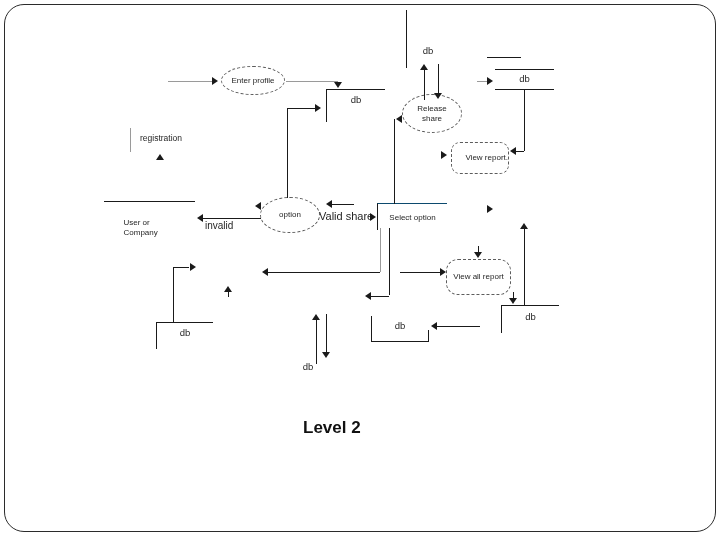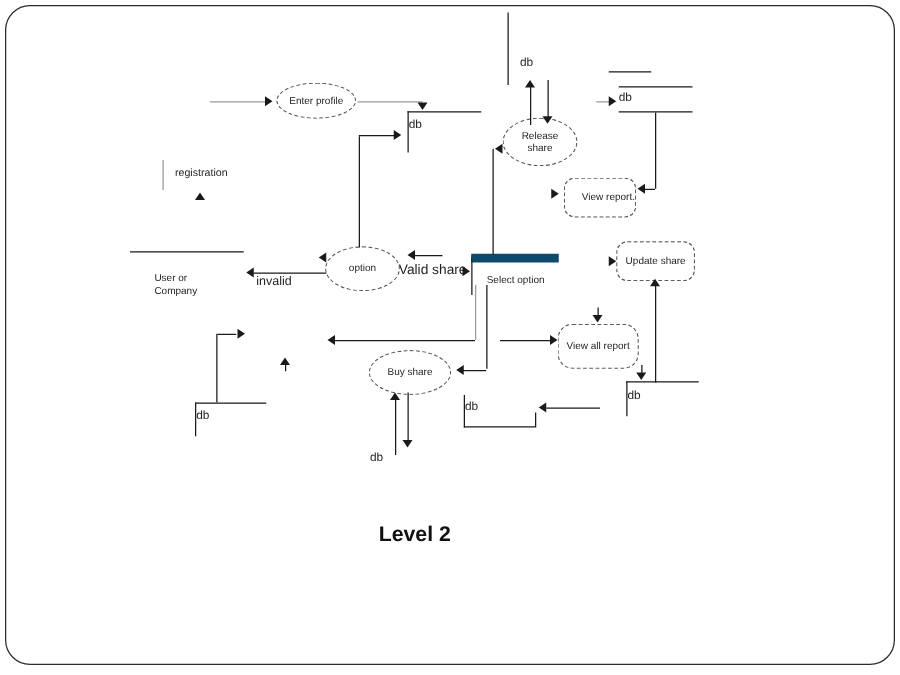--- a/index.html
+++ b/index.html
@@ -5,25 +5,25 @@
   html,body{margin:0;padding:0;background:#fff;}
   .stage{position:relative;width:720px;height:540px;background:#fff;overflow:hidden;
          font-family:"Liberation Sans",sans-serif;color:#1a1a1a;}
   .slide{position:absolute;left:4px;top:4px;width:710px;height:526px;
          border:1px solid #2b2b2b;border-radius:20px;background:#fff;}
   
   .proc{position:absolute;border:1px dashed #5c5c5c;display:flex;align-items:center;justify-content:center;
         text-align:center;font-size:8px;line-height:1.25;color:#1f1f1f;background:transparent;}
   .ellipse{border-radius:50%;}
   .rrect{border-radius:9px;}
-  .openbox{position:absolute;border-top:7px solid #0c4a6e;border-left:1px solid #1a1a1a;
+  .openbox{position:absolute;border-top:1px solid #0c4a6e;border-left:1px solid #1a1a1a;
            display:flex;align-items:center;justify-content:center;font-size:8px;color:#1f1f1f;}
   .entity{position:absolute;border-top:1px solid #1a1a1a;font-size:8px;color:#1f1f1f;padding-top:16px;}
   .entity span{display:block;width:52px;margin:0 auto;line-height:1.3;}
-  .store{position:absolute;font-size:9.5px;color:#1f1f1f;text-align:left;}
+  .store{position:absolute;font-size:9.5px;color:#1f1f1f;text-align:center;}
   .lbl{position:absolute;color:#1f1f1f;}
   
   .ln{position:absolute;background:#1a1a1a;}
   .lng{position:absolute;background:#9a9a9a;}
   
   .ar,.al,.au,.ad{position:absolute;width:0;height:0;}
   .ar{border-left:6px solid #1a1a1a;border-top:4px solid transparent;border-bottom:4px solid transparent;}
   .al{border-right:6px solid #1a1a1a;border-top:4px solid transparent;border-bottom:4px solid transparent;}
   .au{border-bottom:6px solid #1a1a1a;border-left:4px solid transparent;border-right:4px solid transparent;}
   .ad{border-top:6px solid #1a1a1a;border-left:4px solid transparent;border-right:4px solid transparent;}
@@ -48,32 +48,26 @@
   </div>
 
   <div class="proc ellipse" style="left:260px;top:197px;width:58px;height:34px;">
     <span>option</span>
   </div>
 
   <div class="openbox" style="left:377px;top:203px;width:69px;height:26px;">
     <span>Select option</span>
   </div>
 
-  <div class="proc rrect" style="left:493px;top:193px;width:61px;height:30px;">
-    <span>Update share</span>
-  </div>
 
   <div class="proc rrect" style="left:446px;top:259px;width:63px;height:34px;border-radius:12px;">
     <span>View all report</span>
   </div>
 
 
-  <div class="proc ellipse" style="left:295px;top:280px;width:64px;height:34px;">
-    <span>Buy share</span>
-  </div>
 
   <div class="entity" style="left:104px;top:201px;width:91px;">
     <span>User or Company</span>
   </div>
 
   <div class="store" style="left:326px;top:89px;width:58px;height:28px;border-top:1px solid #1a1a1a;border-left:1px solid #1a1a1a;padding-top:4px;">
     <span>db</span>
   </div>
 
   <div class="store" style="left:495px;top:69px;width:59px;height:21px;border-top:1px solid #1a1a1a;border-bottom:1px solid #1a1a1a;padding-top:3px;box-sizing:border-box;">

